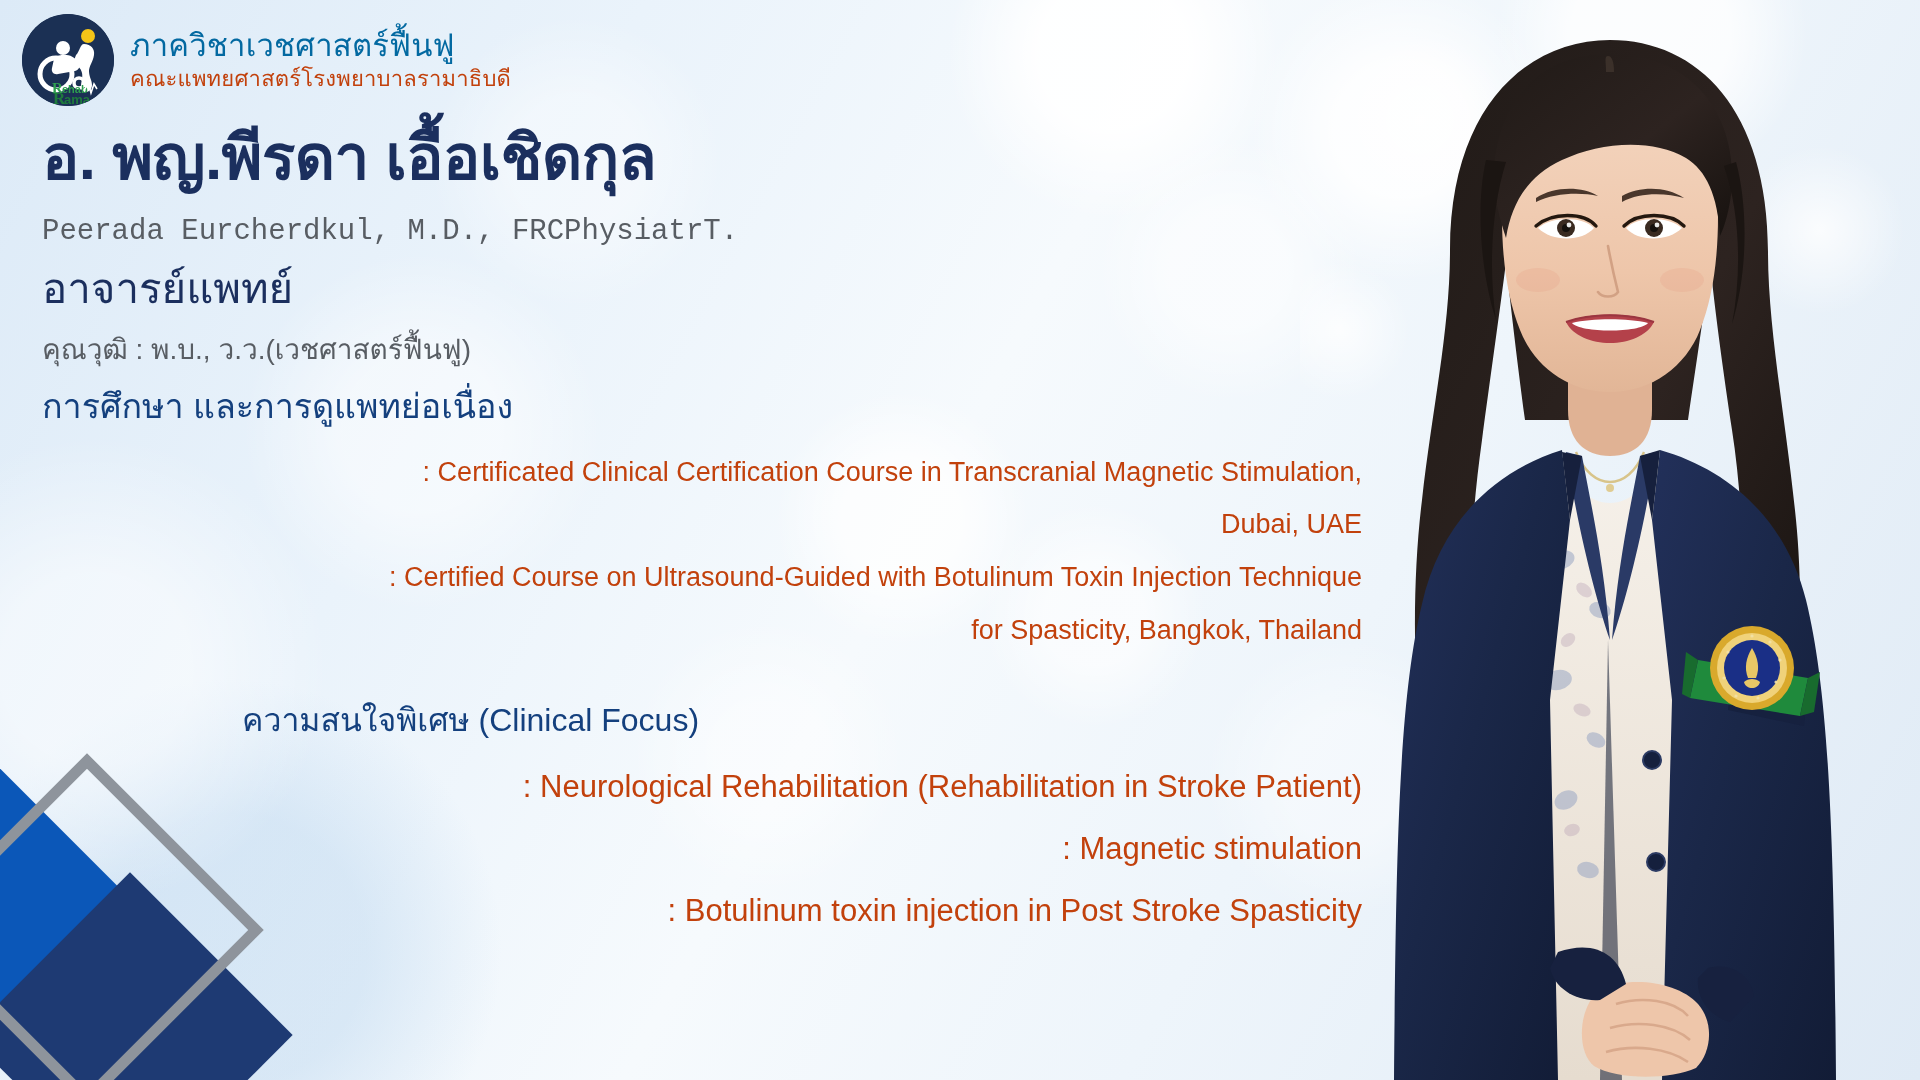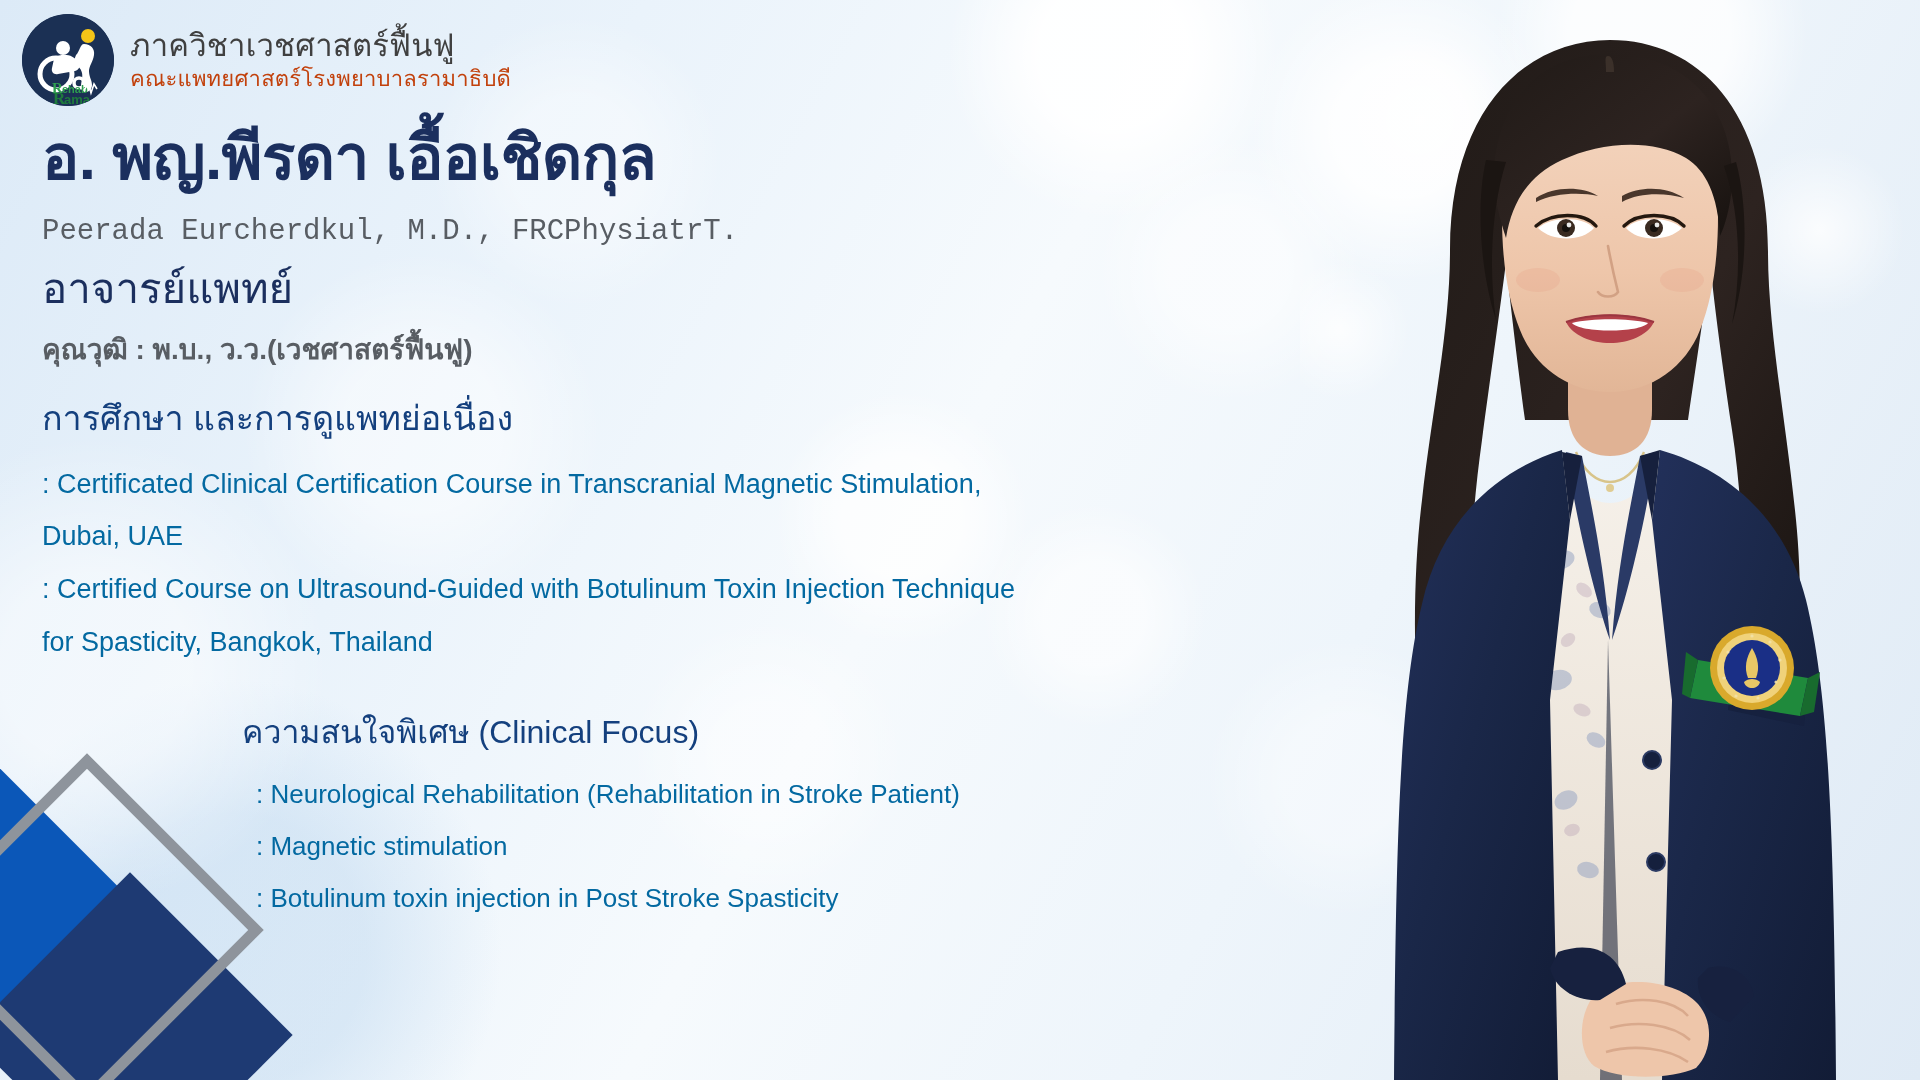--- a/index.html
+++ b/index.html
@@ -39,39 +39,39 @@
   #diamonds{ position:absolute; left:-90px; bottom:-70px; width:420px; height:400px; }
   .dia{ position:absolute; transform:rotate(45deg); }
   #dia-blue { width:200px; height:200px; left:-30px;  top:40px;  background:#0b57b8; }
   #dia-navy { width:230px; height:230px; left:105px;  top:170px; background:#1e3a73; }
   #dia-out  { width:250px; height:250px; left:52px;   top:55px;  border:11px solid #8e949c; background:transparent; }
 
   
   #header{ position:absolute; left:22px; top:14px; display:flex; align-items:center; gap:16px; }
   #logo-mark{ width:92px; height:92px; border-radius:50%; background:#1b3054; position:relative; overflow:hidden; flex:0 0 auto; }
   #logo-text{ display:flex; flex-direction:column; gap:2px; }
-  .dept-line1{ font-size:31px; color:#404040; font-weight:400; letter-spacing:.2px; line-height:1.15; }
+  .dept-line1{ font-size:31px; color:#0369a1; font-weight:400; letter-spacing:.2px; line-height:1.15; }
   .dept-line2{ font-size:22px; color:#c2410c; font-weight:400; letter-spacing:.2px; line-height:1.2; }
 
   
   #content{ position:absolute; left:42px; top:123px; width:1320px; }
   #doctor-name-th{
     font-size:62px; font-weight:700; color:#1b2f5e; line-height:1.12;
     letter-spacing:-.5px; margin-bottom:20px;
   }
   #doctor-name-en{ font-size:29px; color:#585d63; font-weight:400; line-height:1.35; margin-bottom:12px;font-family:Liberation Mono, monospace; }
   #doctor-position{ font-size:42px; color:#1b2f5e; font-weight:400; line-height:1.2; margin-bottom:16px; }
-  #doctor-qual{ font-size:28px; color:#585d63; font-weight:700; line-height:1.4; margin-bottom:28px; }
+  #doctor-qual{ font-size:28px; color:#585d63; font-weight:400; line-height:1.4; margin-bottom:16px; }
 
   .section-head{ font-size:34px; color:#14407e; font-weight:400; line-height:1.25; margin-bottom:18px; }
-  .body-line{ font-size:27px; color:#0369a1; font-weight:400; line-height:1.95; }
+  .body-line{ font-size:27px; color:#c2410c; font-weight:400; line-height:1.95;text-align:right; }
 
   #focus-block{ margin-top:44px; margin-left:200px; }
   #focus-block .section-head{ font-size:32px; margin-bottom:16px;margin-top:37px; }
-  #focus-block .body-line{ font-size:26px; margin-left:14px; line-height:2.0; }
+  #focus-block .body-line{ font-size:31px; margin-left:14px; line-height:2.0; }
 
   
   #portrait{ position:absolute; right:0; bottom:0; width:620px; height:1080px; }
   #portrait svg{ display:block; width:100%; height:100%; }
 </style>
 </head>
 <body>
 
 <div id="backdrop"></div>
 

